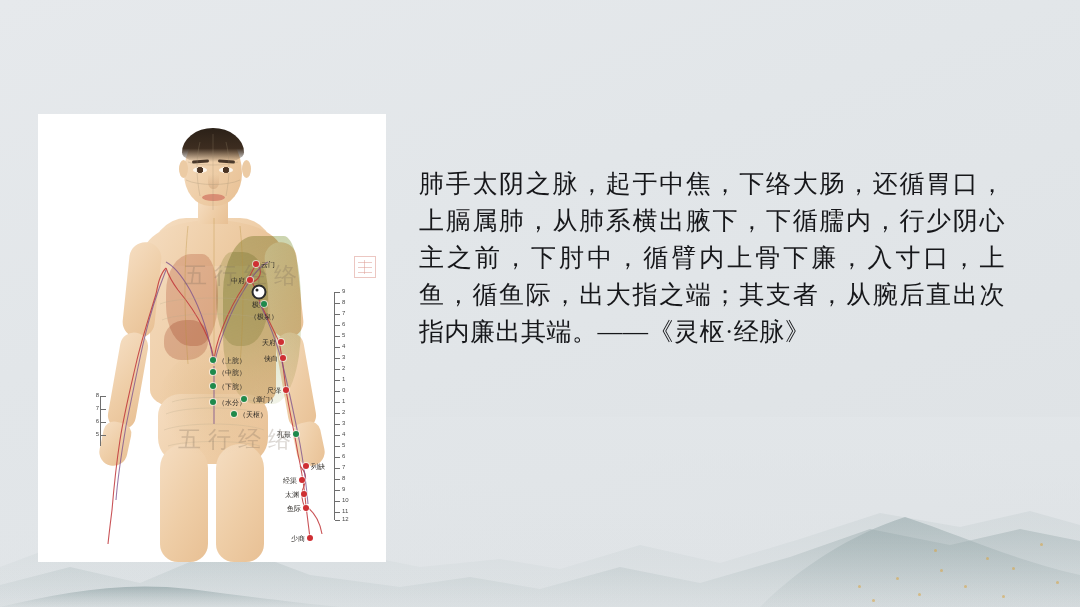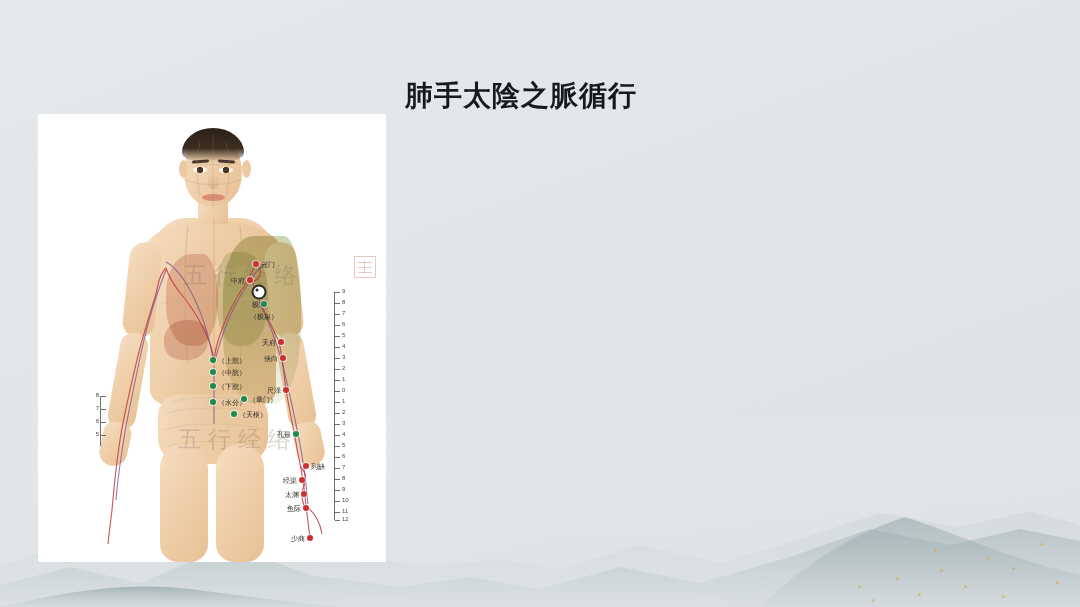--- a/index.html
+++ b/index.html
@@ -555,15 +555,15 @@
           <div class="point green" style="left: 175px; top: 288px;"></div>
           <div class="pt-label right-of" style="left: 175px; top: 288px;">（水分）</div>
           <div class="point green" style="left: 206px; top: 285px;"></div>
           <div class="pt-label right-of" style="left: 206px; top: 285px;">（章门）</div>
           <div class="point green" style="left: 196px; top: 300px;"></div>
           <div class="pt-label right-of" style="left: 196px; top: 300px;">（天枢）</div>
         </div>
     </div>
   </div>
 
-  <h1 id="title">肺手太陰之脈循行</h1>
+  <p id="body-text">肺手太阴之脉，起于中焦，下络大肠，还循胃口，上膈属肺，从肺系横出腋下，下循臑内，行少阴心主之前，下肘中，循臂内上骨下廉，入寸口，上鱼，循鱼际，出大指之端；其支者，从腕后直出次指内廉出其端。——《灵枢·经脉》</p>
 
 </div>
 
 </body></html>

